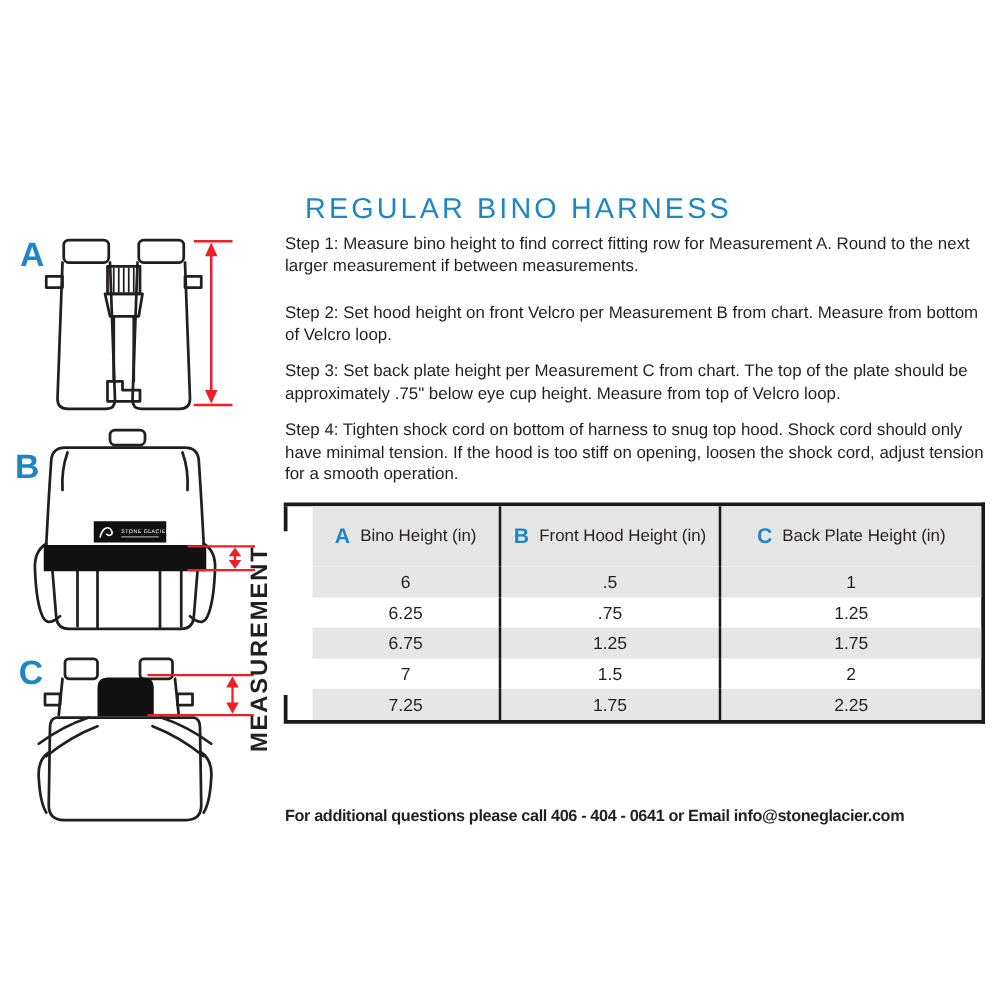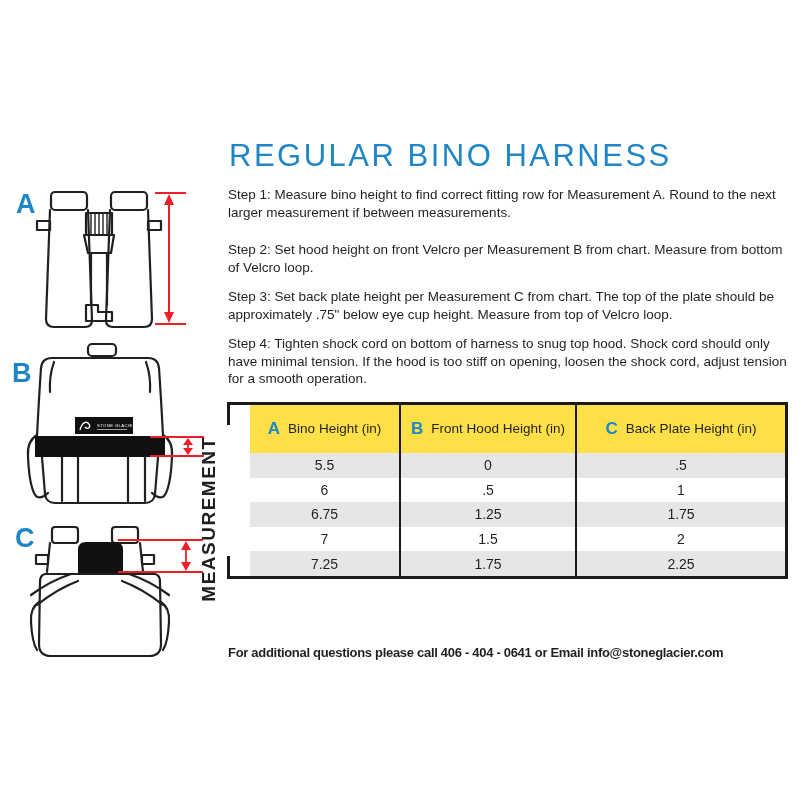--- a/index.html
+++ b/index.html
@@ -14,22 +14,22 @@
     width:800px;height:800px;background:#ffffff;
     font-family:"Liberation Sans",sans-serif;color:var(--ink);
     position:relative;overflow:hidden;
   }
   .dletter{
     position:absolute;font-weight:bold;color:var(--blue);
     font-size:27px;line-height:1;
   }
   .dia{position:absolute;}
   .title{
-    position:absolute;left:228px;top:137px;margin:1px;
-    font-size:31px;font-weight:normal;letter-spacing:2.5px;
+    position:absolute;left:228px;top:137px;margin:16px;
+    font-size:23px;font-weight:normal;letter-spacing:2.5px;
     color:var(--blue);white-space:nowrap;
   }
   .step{
     position:absolute;left:228px;width:562px;margin:0;
     font-size:13.5px;line-height:17.5px;
   }
   .step b{font-weight:normal;}
   .table-wrap{
     position:absolute;left:227px;top:402px;
     width:535px;padding-left:23px;
@@ -37,21 +37,21 @@
     border-right:3px solid var(--line);
     border-bottom:3px solid var(--line);
   }
   .table-wrap::before,.table-wrap::after{
     content:"";position:absolute;left:0;width:3px;height:20px;background:var(--line);
   }
   .table-wrap::before{top:0;}
   .table-wrap::after{bottom:0;}
   table{border-collapse:collapse;width:535px;table-layout:fixed;}
   th,td{padding:0;text-align:center;}
-  th{height:48px;font-size:13.5px;font-weight:normal;background:#fde047;}
+  th{height:48px;font-size:13.5px;font-weight:normal;background:#e5e5e5;}
   td{height:24.6px;font-size:14px;}
   th+th,td+td{border-left:2px solid var(--line);text-align:center;}
   tbody tr:nth-child(odd) td{background:var(--rowgrey);}
   .cletter{
     color:var(--blue);font-weight:bold;font-size:17px;
     margin-right:8px;vertical-align:-1px;
   }
   .measure-label{
     position:absolute;left:195px;top:403px;width:28px;height:232px;
     display:flex;align-items:center;justify-content:center;
@@ -171,30 +171,30 @@
         </colgroup>
       <thead>
         <tr>
           <th><span class="cletter">A</span><span>Bino Height (in)</span></th>
           <th><span class="cletter">B</span><span>Front Hood Height (in)</span></th>
           <th><span class="cletter">C</span><span>Back Plate Height (in)</span></th>
         </tr>
       </thead>
       <tbody>
         <tr>
-            <td>5.5</td>
-            <td>0</td>
-            <td>.5</td>
-          </tr>
-        <tr>
             <td>6</td>
             <td>.5</td>
             <td>1</td>
           </tr>
         <tr>
+            <td>6.25</td>
+            <td>.75</td>
+            <td>1.25</td>
+          </tr>
+        <tr>
             <td>6.75</td>
             <td>1.25</td>
             <td>1.75</td>
           </tr>
         <tr>
             <td>7</td>
             <td>1.5</td>
             <td>2</td>
           </tr>
         <tr>

